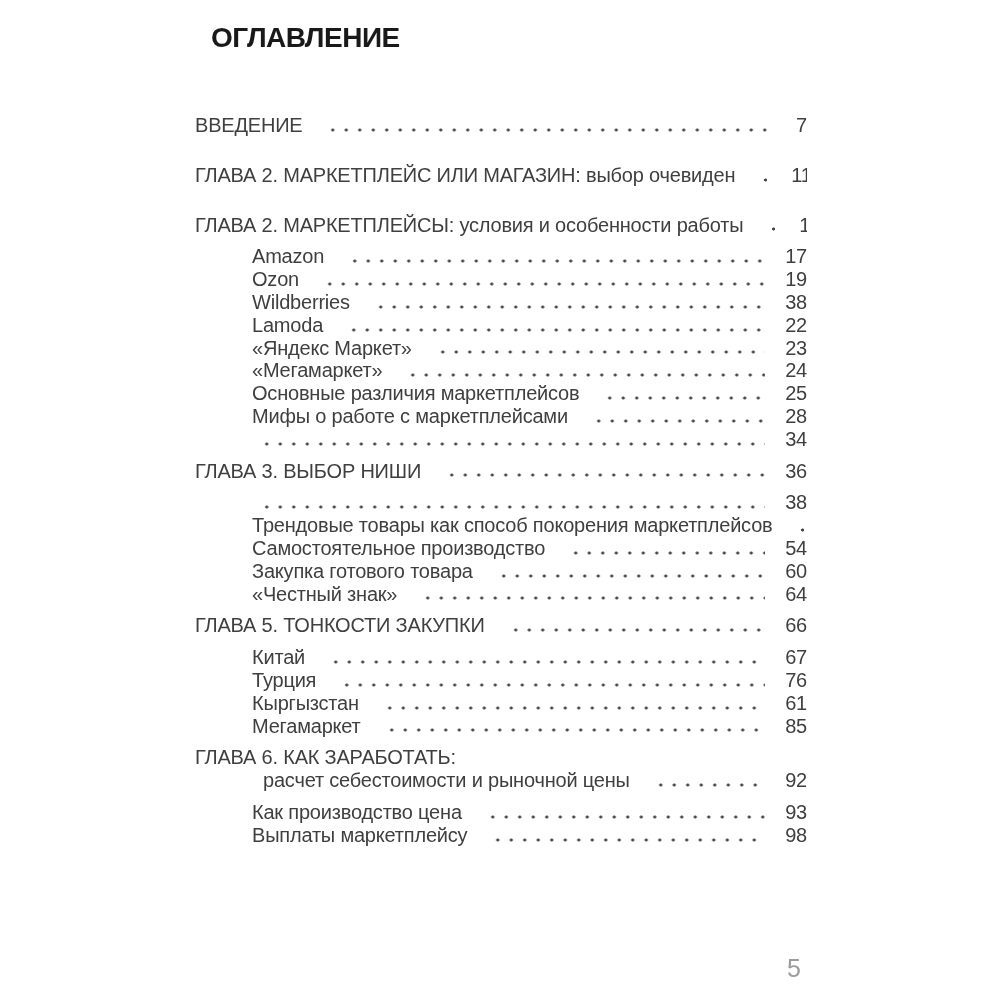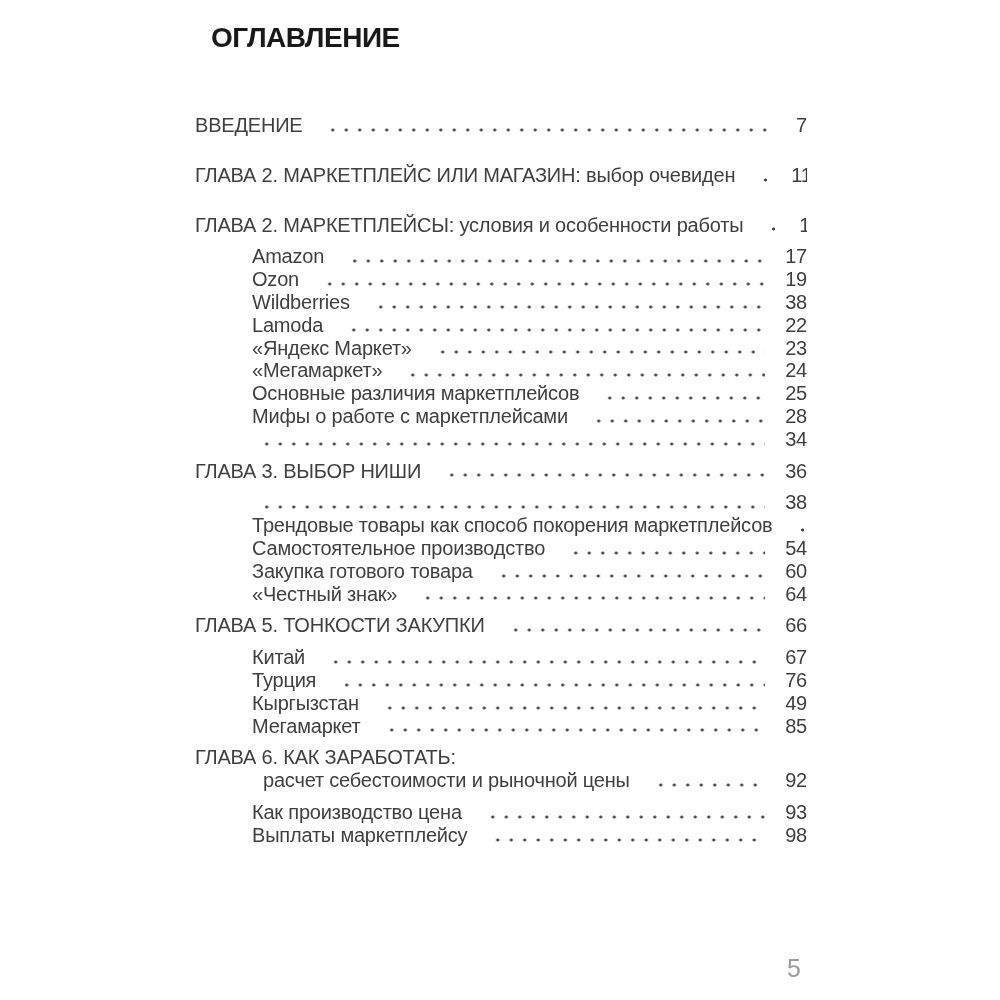--- a/index.html
+++ b/index.html
@@ -222,21 +222,21 @@
           <div class="toc-row">
             <span class="toc-label">Турция</span>
             <span class="dots"></span>
             <span class="toc-page">76</span>
           </div>
         </div>
         <div class="toc-block sub">
           <div class="toc-row">
             <span class="toc-label">Кыргызстан</span>
             <span class="dots"></span>
-            <span class="toc-page">49</span>
+            <span class="toc-page">61</span>
           </div>
         </div>
         <div class="toc-block sub">
           <div class="toc-row">
             <span class="toc-label">Мегамаркет</span>
             <span class="dots"></span>
             <span class="toc-page">85</span>
           </div>
         </div>
         <div class="toc-block chapter">

